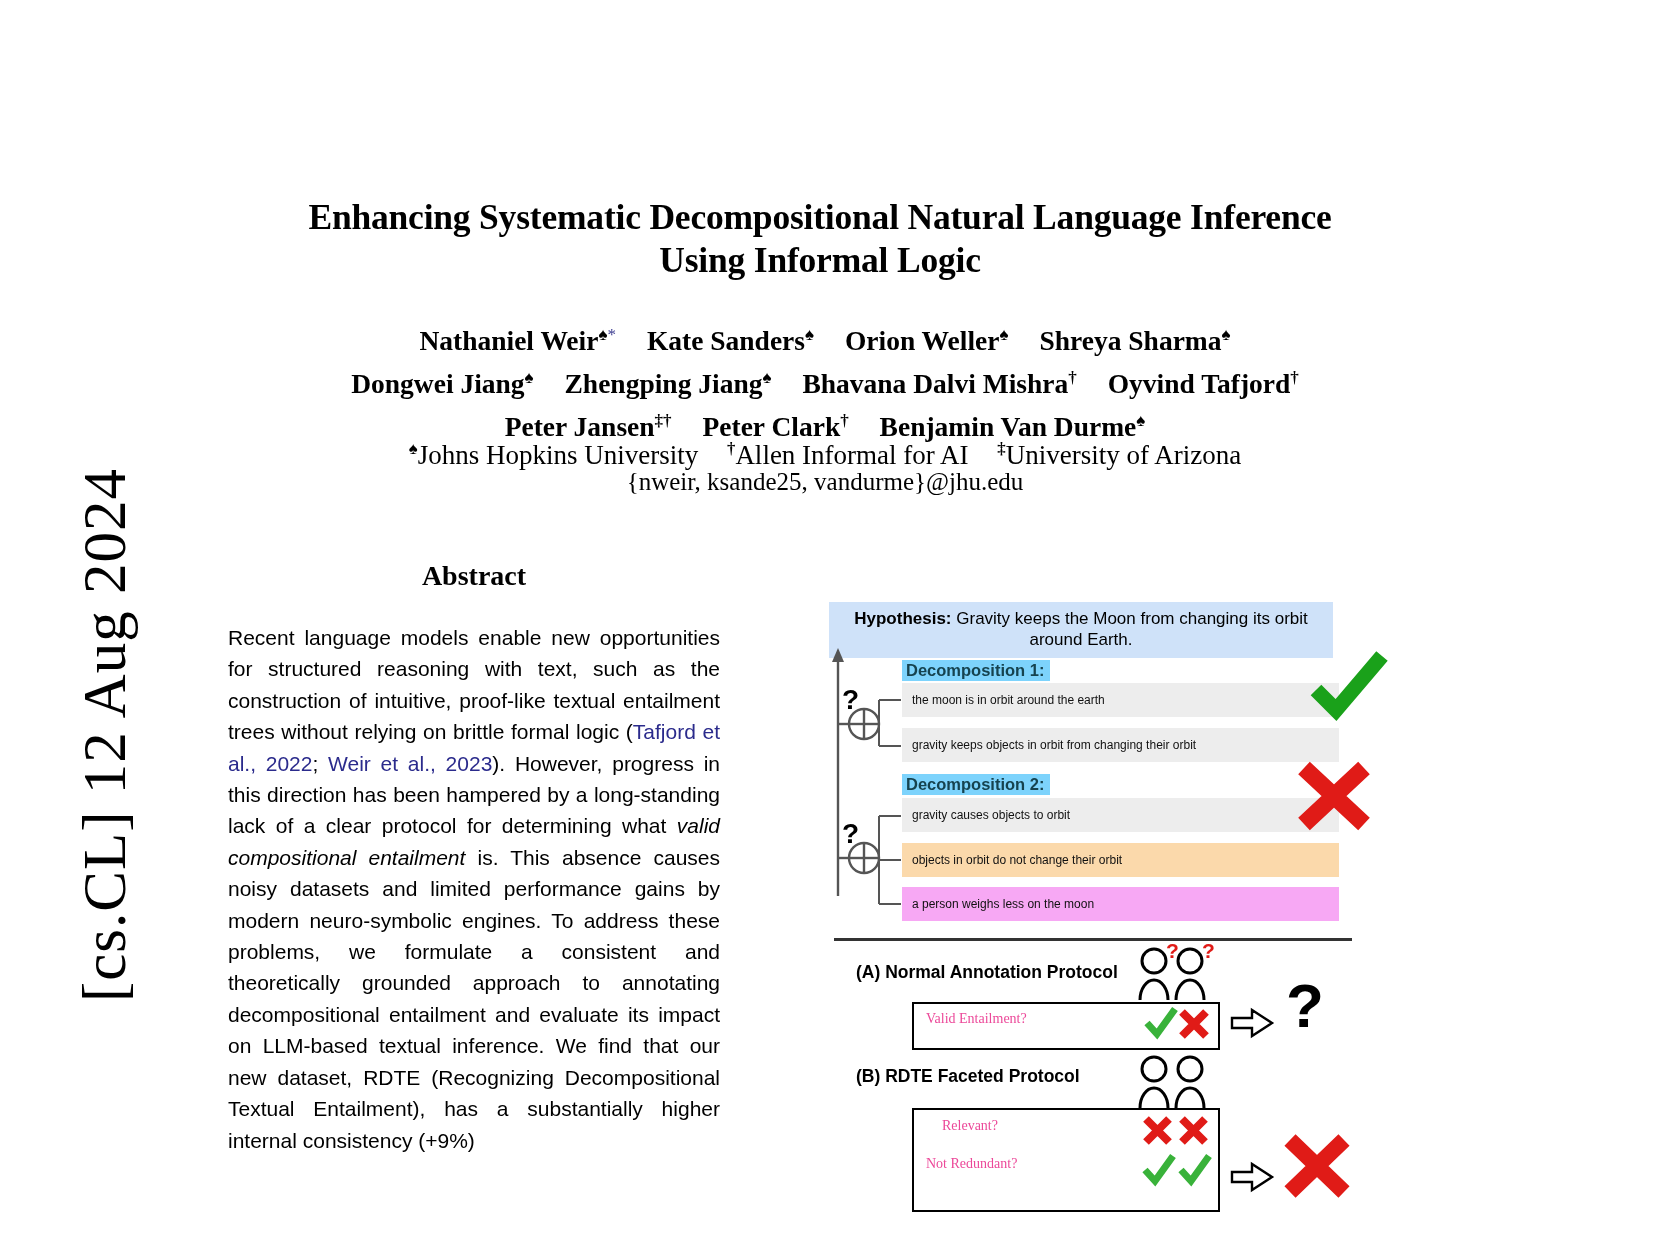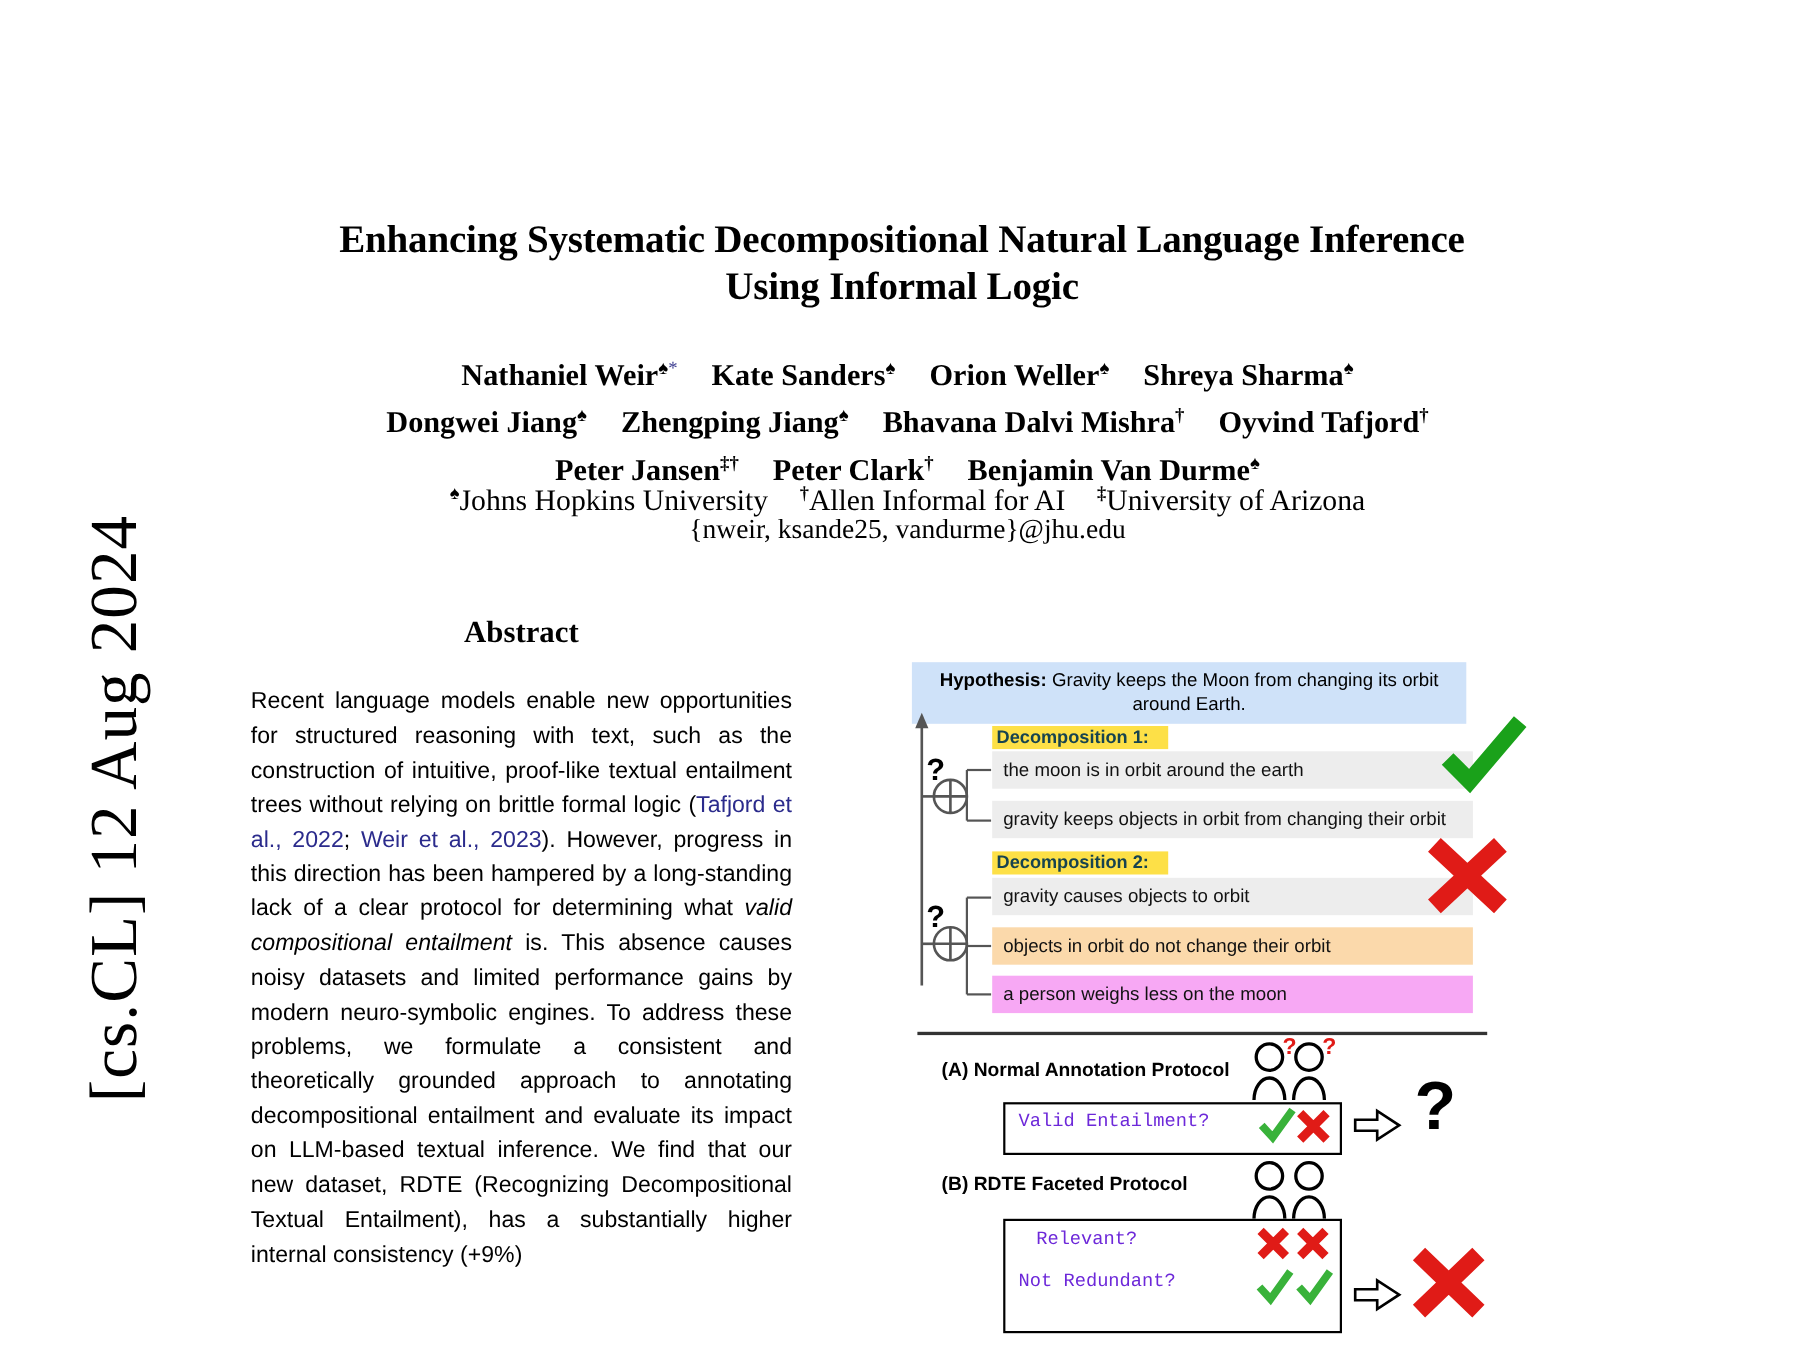--- a/index.html
+++ b/index.html
@@ -113,27 +113,27 @@
     text-align:center;
     box-sizing:border-box;
   }
   .hyp-box b{ font-weight:bold; }
   .decomp-label{
     position:absolute;
     font-family:"Liberation Sans", sans-serif;
     font-weight:bold;
     font-size:16.5px;
     color:#16434f;
-    background:#fde047;
-    padding:1px 18px 1px 4px;
+    background:#7dd3fc;
+    padding:1px 6px 1px 4px;
   }
   .stmt{
     position:absolute;
     font-family:"Liberation Sans", sans-serif;
-    font-size:17px;
+    font-size:12px;
     height:34px; line-height:34px;
     padding-left:10px;
     box-sizing:border-box;
     color:#111;
     white-space:nowrap;
     overflow:hidden;
   }
   .bg-grey{ background:#ededed; }
   .bg-orange{ background:#fbd9ab; }
   .bg-pink{ background:#f7a8f4; }
@@ -156,23 +156,23 @@
     font-weight:bold; font-size:17.5px; color:#000;
   }
   .proto-box{
     position:absolute;
     border:2.2px solid #000;
     background:#fff;
     box-sizing:border-box;
   }
   .proto-row{
     position:absolute;
-    font-family:Liberation Mono, monospace;
-    font-size:17px;
-    color:#6d28d9;
+    font-family:Liberation Serif, serif;
+    font-size:14px;
+    color:#ec4899;
     white-space:nowrap;
   }
   .bigq{
     position:absolute;
     font-family:"Liberation Sans", sans-serif;
     font-weight:bold; font-size:62px; color:#000;
   }
 </style>
 </head>
 <body>

